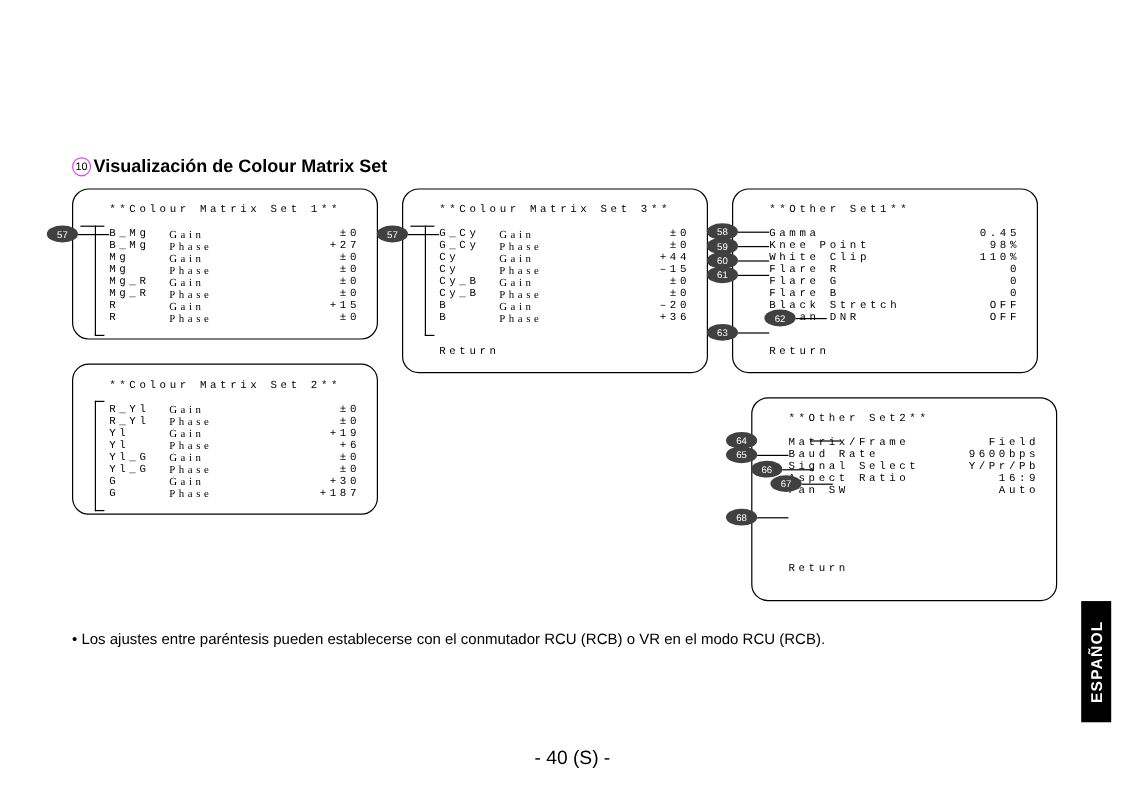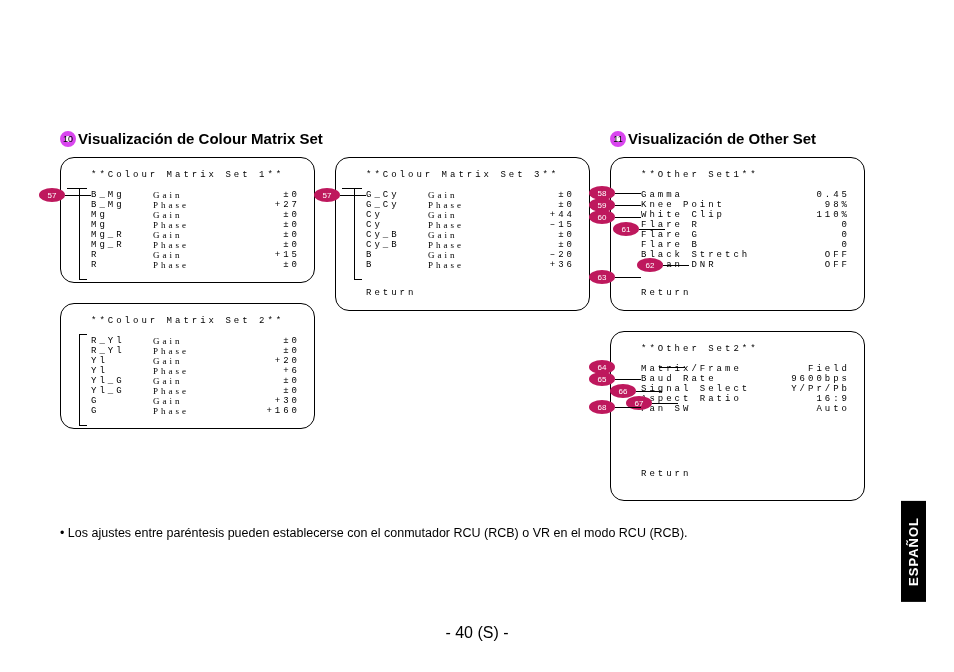--- a/index.html
+++ b/index.html
@@ -20,21 +20,21 @@
     font-size: 15px;
     display: flex;
     align-items: center;
     gap: 2px;
   }
   .heading.left { flex: 0 0 550px; }
   .heading.right { }
   .circnum {
     display: inline-flex;
     width: 16px; height: 16px;
-    border: 5px solid #d946ef;
+    border: 1px solid #d946ef;
     border-radius: 50%;
     font-size: 9px;
     align-items: center;
     justify-content: center;
     font-weight: normal;
   }
   .panels {
     display: flex;
     gap: 20px;
   }
@@ -44,38 +44,38 @@
     border-radius: 14px;
     width: 255px;
     padding: 12px 14px 12px 30px;
     font-family: "Courier New", monospace;
     font-size: 9px;
     position: relative;
     letter-spacing: 3px;
   }
   .panel .title { margin-bottom: 10px; }
   .panel .row { display: flex; white-space: pre; }
-  .panel .row .l { width: 62px; }
+  .panel .row .l { width: 50px; }
   .panel .row .p { width: 80px; font-family: Liberation Serif, serif; }
   .panel .row .v { flex: 1; text-align: right; }
   .panel .row.wide .l { width: 140px; }
   .panel .row.wide .v { text-align: right; }
   .panel .return { margin-top: 18px; }
 
   
   .leader {
     position: absolute;
     left: -22px;
     display: flex;
     align-items: center;
   }
   .leader .dot {
     width: 26px; height: 14px;
     border-radius: 50%;
-    background: #be185d;
+    background: #404040;
     color: #fff;
     font-size: 8px;
     font-family: Arial, sans-serif;
     letter-spacing: 0;
     display: inline-flex;
     align-items: center;
     justify-content: center;
   }
   .leader .line {
     width: 26px;
@@ -131,24 +131,20 @@
   }
 </style>
 </head>
 <body>
 
 <div class="headings">
   <div class="heading left">
     <span class="circnum">10</span>
     <span>Visualización de Colour Matrix Set</span>
   </div>
-  <div class="heading right">
-    <span class="circnum">11</span>
-    <span>Visualización de Other Set</span>
-  </div>
 </div>
 
 <div class="panels">
 
   <div class="col">
     <div class="panel">
       <div class="leader" style="top:30px;">
         <span class="dot">57</span>
           <span class="line"></span>
       </div>
@@ -167,26 +163,26 @@
           <div class="row"><span class="l">R</span><span class="p">Phase</span><span class="v">±0</span></div>
         </div>
     </div>
 
     <div class="panel">
       <div class="vbar" style="top:30px;height:92px;"></div>
       <div class="title">**Colour Matrix Set 2**</div>
       <div id="rows-cm2">
           <div class="row"><span class="l">R_Yl</span><span class="p">Gain</span><span class="v">±0</span></div>
           <div class="row"><span class="l">R_Yl</span><span class="p">Phase</span><span class="v">±0</span></div>
-          <div class="row"><span class="l">Yl</span><span class="p">Gain</span><span class="v">+20</span></div>
+          <div class="row"><span class="l">Yl</span><span class="p">Gain</span><span class="v">+19</span></div>
           <div class="row"><span class="l">Yl</span><span class="p">Phase</span><span class="v">+6</span></div>
           <div class="row"><span class="l">Yl_G</span><span class="p">Gain</span><span class="v">±0</span></div>
           <div class="row"><span class="l">Yl_G</span><span class="p">Phase</span><span class="v">±0</span></div>
           <div class="row"><span class="l">G</span><span class="p">Gain</span><span class="v">+30</span></div>
-          <div class="row"><span class="l">G</span><span class="p">Phase</span><span class="v">+160</span></div>
+          <div class="row"><span class="l">G</span><span class="p">Phase</span><span class="v">+187</span></div>
         </div>
     </div>
   </div>
 
   <div class="col">
     <div class="panel">
       <div class="leader" style="top:30px;">
         <span class="dot">57</span>
           <span class="line"></span>
       </div>
@@ -227,35 +223,35 @@
           <span class="line"></span>
         </div>
         <div class="leader" style="top: 40px;">
           <span class="dot">59</span>
           <span class="line"></span>
         </div>
         <div class="leader" style="top: 52px;">
           <span class="dot">60</span>
           <span class="line"></span>
         </div>
-        <div class="leader" style="top: 64px; padding-left: 24px;">
+        <div class="leader" style="top: 64px;">
           <span class="dot">61</span>
           <span class="line"></span>
         </div>
         <div class="leader" style="top: 100px; padding-left: 48px;">
           <span class="dot">62</span>
           <span class="line"></span>
         </div>
         <div class="leader" style="top: 112px;">
           <span class="dot">63</span>
           <span class="line"></span>
         </div>
       </div>
 
-    <div class="panel" style="min-height:170px;">
+    <div class="panel" style="min-height:170px;margin-left:16px;">
       <div class="title">**Other Set2**</div>
       <div id="rows-os2">
           <div class="row wide"><span class="l">Matrix/Frame</span><span class="v">Field</span></div>
           <div class="row wide"><span class="l">Baud Rate</span><span class="v">9600bps</span></div>
           <div class="row wide"><span class="l">Signal Select</span><span class="v">Y/Pr/Pb</span></div>
           <div class="row wide"><span class="l">Aspect Ratio</span><span class="v">16:9</span></div>
           <div class="row wide"><span class="l">Fan SW</span><span class="v">Auto</span></div>
         </div>
       <div class="return" style="margin-top:55px;">Return</div>
     <div class="leader" style="top: 28px; gap: 44px;">
@@ -267,21 +263,21 @@
           <span class="line"></span>
         </div>
         <div class="leader" style="top: 52px; padding-left: 21px;">
           <span class="dot">66</span>
           <span class="line"></span>
         </div>
         <div class="leader" style="top: 64px; padding-left: 37px;">
           <span class="dot">67</span>
           <span class="line"></span>
         </div>
-        <div class="leader" style="top: 68px;">
+        <div class="leader" style="top: 92px;">
           <span class="dot">68</span>
           <span class="line"></span>
         </div>
       </div>
   </div>
 
 </div>
 
 <div class="notes">
   <div>• Los ajustes entre paréntesis pueden establecerse con el conmutador RCU (RCB) o VR en el modo RCU (RCB).</div>

